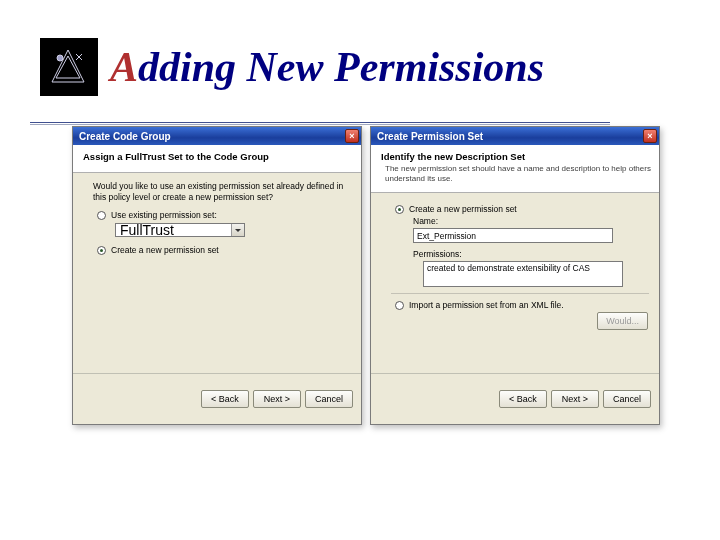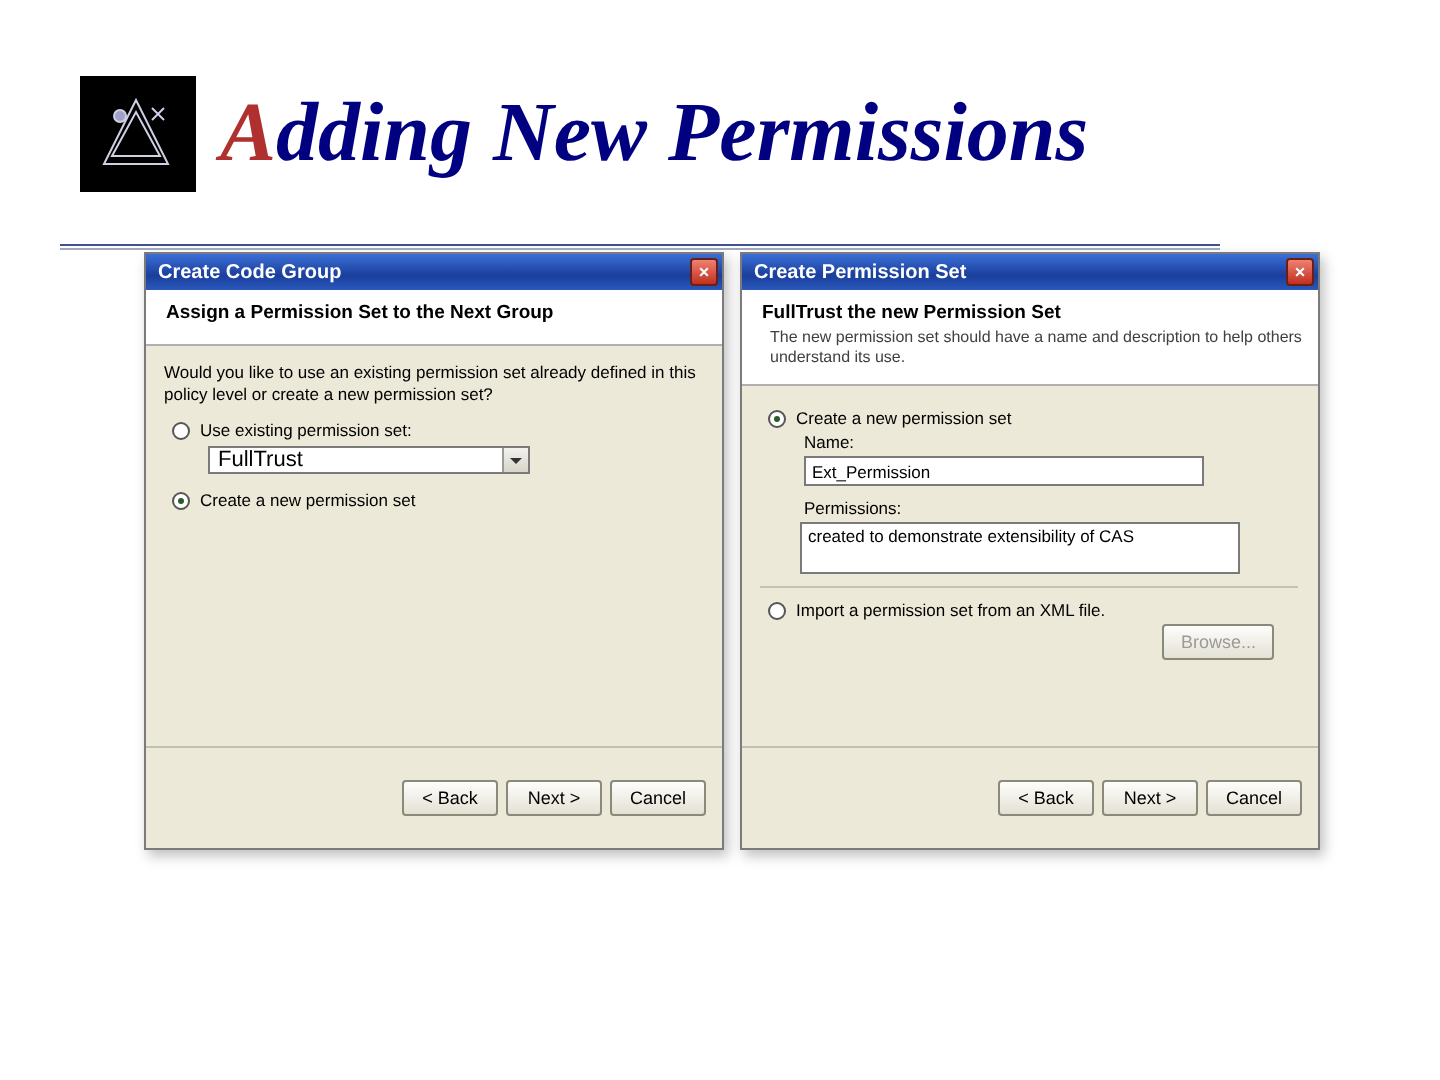--- a/index.html
+++ b/index.html
@@ -89,56 +89,56 @@
     margin-bottom:2px;
   }
   .wizard-head .h2 {
     font-size:8px;
     color:#404040;
     padding-left:4px;
     line-height:1.25;
   }
   .wizard-body {
     background:#ece9d8;
-    padding:8px 10px 6px 9px;
+    padding:8px 10px 6px 20px;
     flex:1;
     font-size:8.5px;
     color:#000;
   }
   .wizard-body .prompt { margin-bottom:8px; line-height:1.25;}
   .opt-row { display:flex; align-items:center; gap:5px; margin:3px 0 2px 4px;}
   .radio {
     width:9px;height:9px;border:1px solid #555;border-radius:50%;
     background:#fff;position:relative;flex:0 0 auto;
   }
   .radio.checked::after{
     content:"";position:absolute;left:2px;top:2px;width:3px;height:3px;
     border-radius:50%;background:#2a5a2a;
   }
   .combo {
     margin:3px 0 8px 22px;
-    width:161px;height:14px;
+    width:130px;height:14px;
     background:#fff;border:1px solid #7a7a7a;
-    display:flex;align-items:center;font-size:11px;
+    display:flex;align-items:center;font-size:14px;
     padding:0 0 0 4px;position:relative;
   }
   .combo .arrow{
     position:absolute;right:0;top:0;width:13px;height:100%;
     border-left:1px solid #9a9a9a;
     background:linear-gradient(#f2f2ee,#d8d5c8);
     display:flex;align-items:center;justify-content:center;
   }
   .combo .arrow::after{content:"";border:3px solid transparent;border-top-color:#333;margin-top:3px;}
   .textfield{
     margin:2px 0 6px 22px;width:200px;height:15px;background:#fff;
     border:1px solid #7a7a7a;font-size:8.5px;padding:1px 3px;
     font-family:inherit;display:block;
   }
   .textarea{
-    margin:2px 0 6px 20px;width:220px;height:26px;background:#fff;
+    margin:2px 0 6px 32px;width:200px;height:26px;background:#fff;
     border:1px solid #7a7a7a;font-size:8.5px;padding:1px 3px;
     font-family:inherit;resize:none;display:block;
   }
   .field-label{margin-left:22px;font-size:8.5px;color:#000;}
   .btnrow{
     border-top:1px solid #c0c0b4;
     background:#ece9d8;
     padding:16px 8px;
     display:flex;gap:4px;justify-content:flex-end;
   }
@@ -177,21 +177,21 @@
 <div class="dialogs">
 
   <div class="dialog">
     <div class="titlebar">
       <span class="title-text">Create Code Group</span>
       <div class="close-btn">
           <span>×</span>
         </div>
     </div>
     <div class="wizard-head">
-      <div class="h1">Assign a Permission Set to the Next Group</div>
+      <div class="h1">Assign a FullTrust Set to the Code Group</div>
     </div>
     <div class="wizard-body">
       <div class="prompt">Would you like to use an existing permission set already defined in this policy level or create a new permission set?</div>
 
       <div class="opt-row">
         <span class="radio"></span>
         <span>Use existing permission set:</span>
       </div>
       <div class="combo">
         <span>FullTrust</span>
@@ -219,42 +219,42 @@
   </div>
 
   <div class="dialog">
     <div class="titlebar">
       <span class="title-text">Create Permission Set</span>
       <div class="close-btn">
           <span>×</span>
         </div>
     </div>
     <div class="wizard-head">
-      <div class="h1">FullTrust the new Permission Set</div>
+      <div class="h1">Identify the new Description Set</div>
       <div class="h2">The new permission set should have a name and description to help others understand its use.</div>
     </div>
     <div class="wizard-body">
       <div class="opt-row">
         <span class="radio checked"></span>
         <span>Create a new permission set</span>
       </div>
       <div class="field-label">Name:</div>
       <input class="textfield" value="Ext_Permission" style="">
       <div class="field-label">Permissions:</div>
       <textarea class="textarea" style="">created to demonstrate extensibility of CAS</textarea>
 
       <div class="hr"></div>
 
       <div class="opt-row">
         <span class="radio"></span>
         <span>Import a permission set from an XML file.</span>
       </div>
       <div class="browse-row">
         <div class="wbtn disabled">
-            <span>Browse...</span>
+            <span>Would...</span>
           </div>
       </div>
       <div style="height:20px"></div>
     </div>
     <div class="btnrow">
       <div class="wbtn">
           <span>&lt; Back</span>
         </div>
       <div class="wbtn">
           <span>Next &gt;</span>

